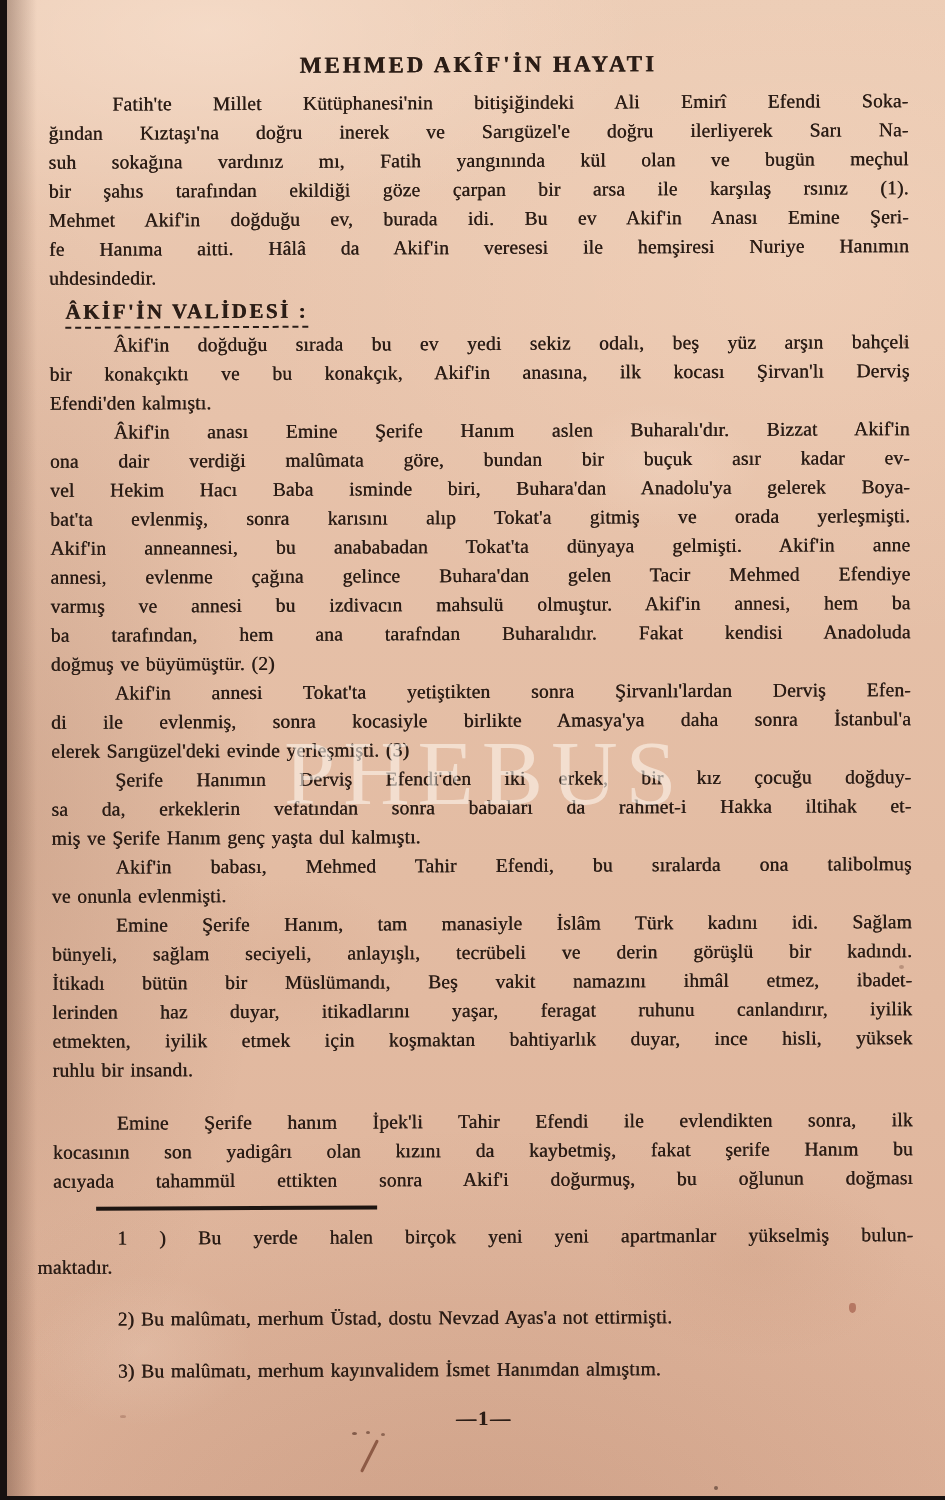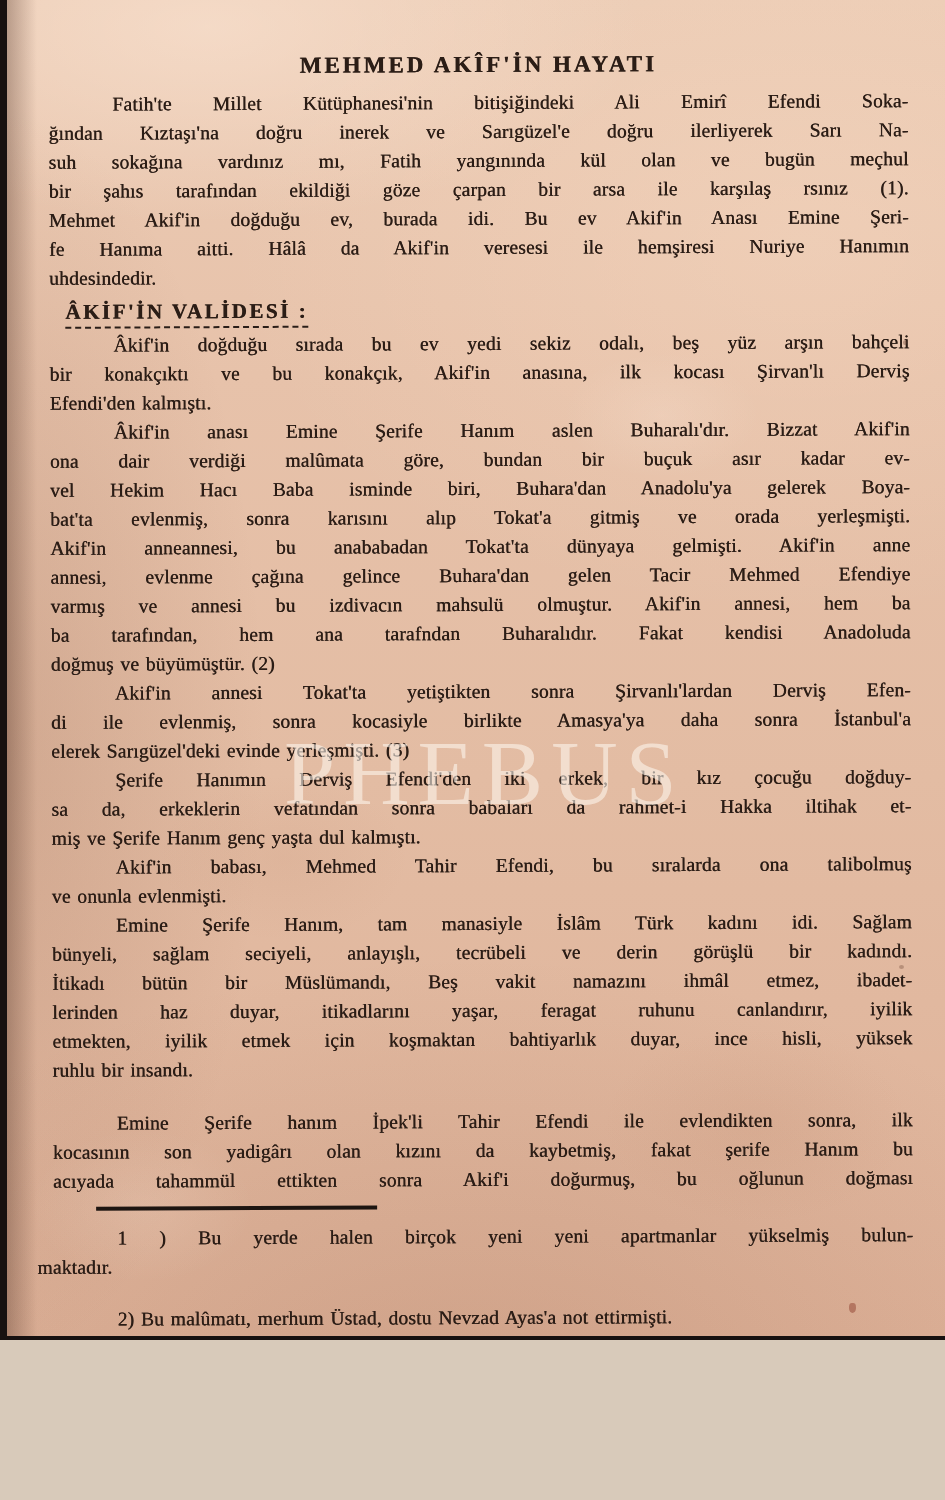--- a/index.html
+++ b/index.html
@@ -3,21 +3,21 @@
 <meta charset="utf-8">
 <style>
   html, body {
     margin: 0; padding: 0;
     width: 945px; height: 1500px;
     overflow: hidden;
     background: #d8caba;
   }
   .scan-page {
     position: relative;
-    width: 945px; height: 1340px;
+    width: 945px; height: 1500px;
     overflow: hidden;
     font-family: "Liberation Serif", "DejaVu Serif", serif;
     color: #2b1d16;
     background:
       radial-gradient(620px 280px at 22% 2%, rgba(255,236,221,.45), transparent 70%),
       radial-gradient(800px 520px at 85% 18%, rgba(255,229,206,.25), transparent 72%),
       radial-gradient(950px 620px at 50% 106%, rgba(128,74,48,.17), transparent 75%),
       radial-gradient(380px 900px at 0% 55%, rgba(110,60,40,.16), transparent 70%),
       linear-gradient(180deg, #ecccb5 0%, #e7c2aa 28%, #e3bca3 58%, #deb299 100%);
   }

